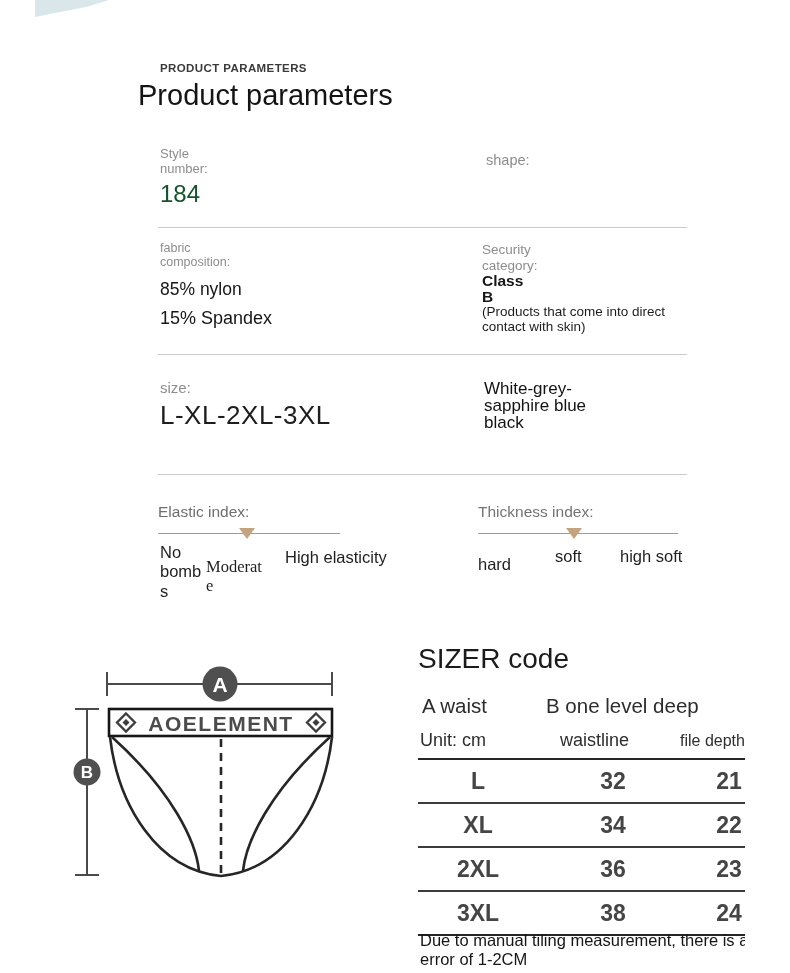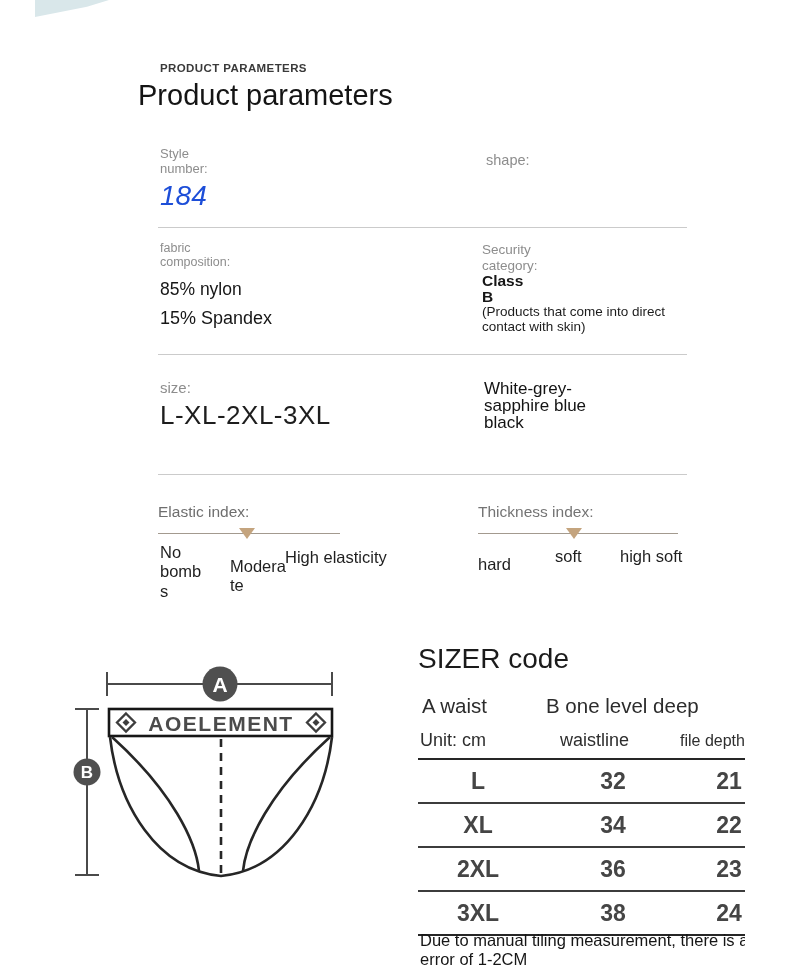--- a/index.html
+++ b/index.html
@@ -12,21 +12,21 @@
   
   .corner-decor{
     left:0;top:0;width:82px;height:17px;background:#d9e7ea;
     clip-path:polygon(0 0,74px 0,52px 40%,0 100%);
   }
   
   .eyebrow{left:125px;top:62px;font-size:11.5px;font-weight:bold;letter-spacing:.4px;color:#3a3a3a;}
   .title{left:103px;top:79px;font-size:29px;font-weight:500;color:#141414;margin:0;}
   
   .plabel{font-size:13px;line-height:1.15;color:#8d8d8d;}
-  .pvalue-lg{font-size:28px;color:#1d4ed8;margin-top:3px;font-style:italic;}
+  .pvalue-lg{font-size:24px;color:#14532d;margin-top:3px;}
   .pvalue-md{font-size:15.5px;font-weight:600;line-height:1.1;color:#161616;margin-top:2px;}
   .pnote{font-size:13.5px;line-height:1.1;color:#1c1c1c;margin-top:1px;}
   .divider{height:0;border-top:1px solid #cbcbcb;}
   .fab-line1{font-size:17.5px;color:#161616;margin-top:9px;}
   .fab-line2{font-size:18px;color:#161616;margin-top:8px;}
   .size-value{font-size:26px;color:#1d1d1d;margin-top:4px;letter-spacing:.5px;}
   .color-value{font-size:17px;font-weight:500;line-height:1.0;color:#131313;margin-top:2px;}
   
   .idx-label{font-size:15.5px;color:#6e6e6e;}
   .idx-line{position:absolute;left:0;top:30px;height:0;border-top:1.6px solid #a39a8f;width:100%;}
@@ -94,21 +94,21 @@
 black</div>
   </div>
   <div class="abs divider" style="left:123px;top:474px;width:529px;"></div>
 
   <div class="abs" style="left:123px;top:503px;width:182px;height:110px;">
     <div class="idx-label">Elastic index:</div>
     <div class="idx-line">
       <div class="idx-marker" style="left: calc(49% - 8px);"></div>
     </div>
     <span class="idx-opt" style="left:2px;top:40px;width:48px;">No bombs</span>
-    <span class="idx-opt" style="left:72px;top:54px;width:58px;">Moderate</span>
+    <span class="idx-opt" style="left:48px;top:54px;width:58px;font-family:Liberation Serif, serif;">Moderate</span>
     <span class="idx-opt" style="left:127px;top:45px;width:130px;">High elasticity</span>
   </div>
 
   <div class="abs" style="left:443px;top:503px;width:200px;height:80px;">
     <div class="idx-label" style="color:#747474;">Thickness index:</div>
     <div class="idx-line">
       <div class="idx-marker" style="left: calc(48% - 8px);"></div>
     </div>
     <span class="idx-opt" style="left:0px;top:52px;text-align:right;">hard</span>
     <span class="idx-opt" style="left:77px;top:44px;">soft</span>

